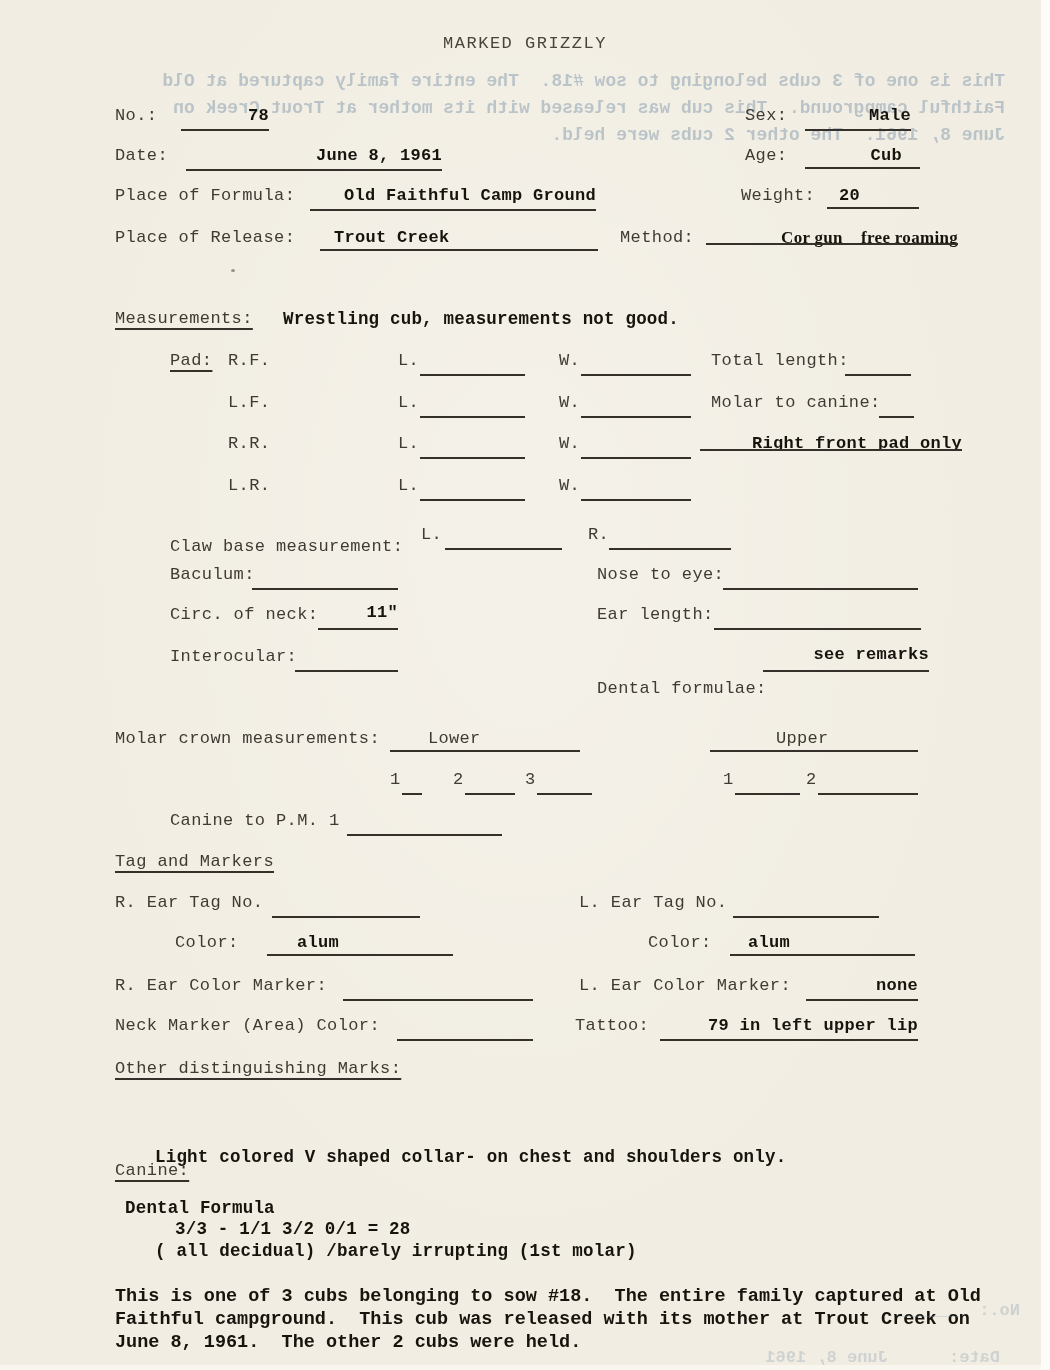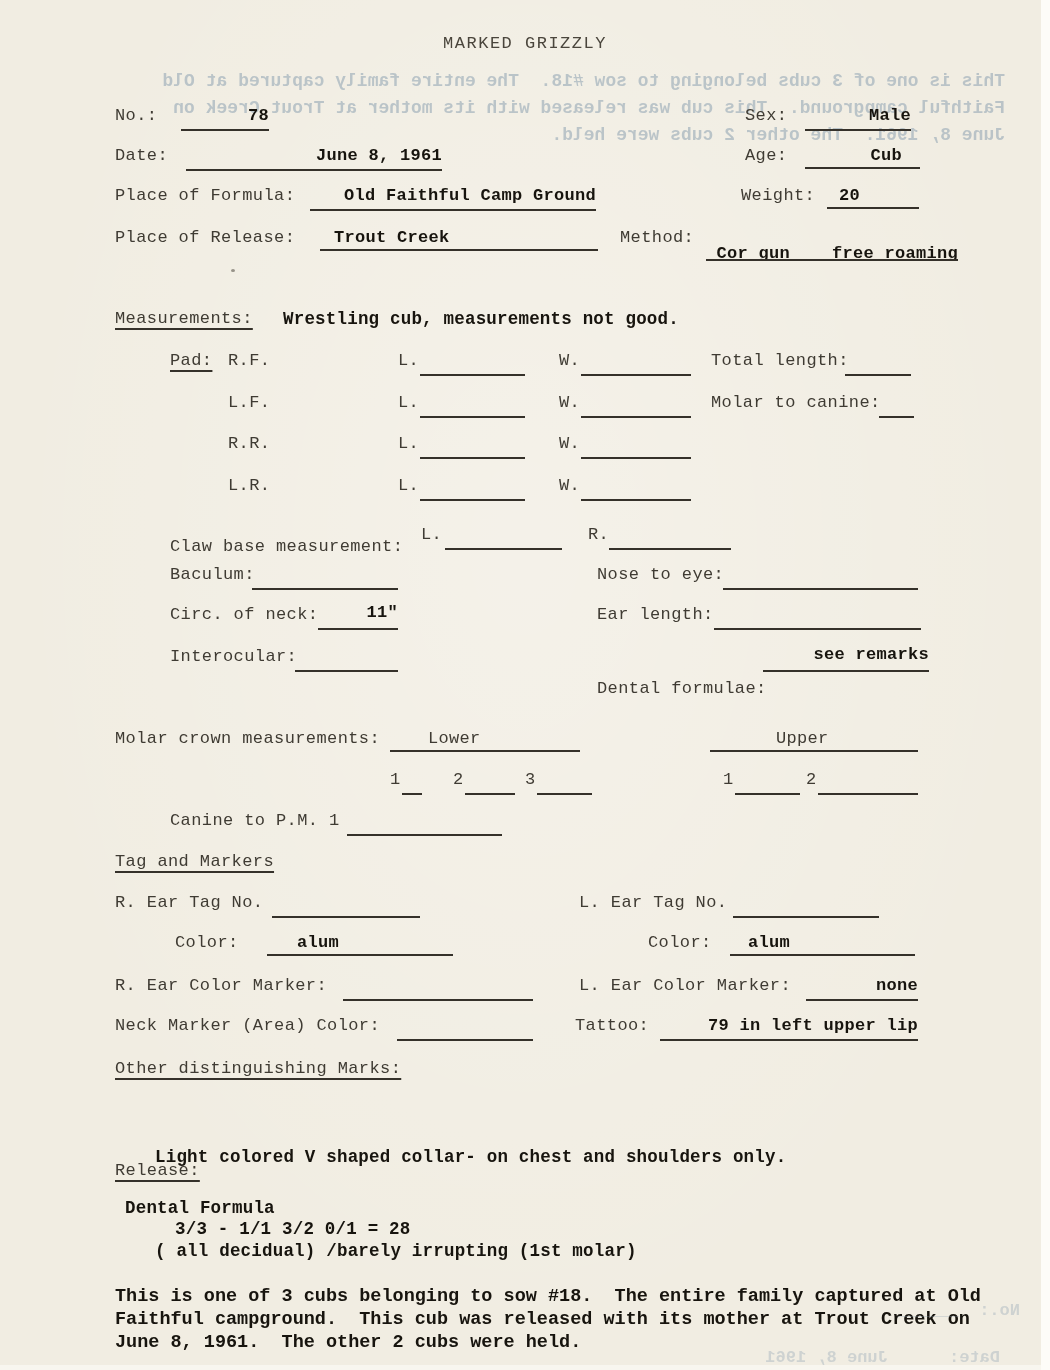--- a/index.html
+++ b/index.html
@@ -100,21 +100,21 @@
   <span class="fill ta-r" style="top:143px;left:805px;width:115px;padding-right:18px;box-sizing:border-box;">Cub</span>
 
   <span class="lbl" style="top:183px;left:115px;">Place of Formula:</span>
   <span class="fill" style="top:183px;left:310px;width:286px;">Old Faithful Camp Ground</span>
   <span class="lbl" style="top:183px;left:741px;">Weight:</span>
   <span class="fill ta-l" style="top:183px;left:827px;width:92px;padding-left:12px;box-sizing:border-box;">20</span>
 
   <span class="lbl" style="top:225px;left:115px;">Place of Release:</span>
   <span class="fill ta-l" style="top:225px;left:320px;width:278px;padding-left:14px;box-sizing:border-box;">Trout Creek</span>
   <span class="lbl" style="top:225px;left:620px;">Method:</span>
-  <span class="fill through" style="top:241px;left:706px;width:252px;">Cor gun    free roaming</span>
+  <span class="fill through" style="top:225px;left:706px;width:252px;font-family:Liberation Serif, serif;">Cor gun    free roaming</span>
 
   <span class="lbl u" style="top:306px;left:115px;">Measurements:</span>
   <span class="btxt" style="top:307px;left:283px;">Wrestling cub, measurements not good.</span>
 
   <span class="lbl u" style="top:348px;left:170px;">Pad:</span>
   <span class="lbl" style="top:348px;left:228px;">R.F.</span>
   <span class="lbl" style="top:348px;left:398px;">L.</span>
   <span class="fill" style="top:348px;left:420px;width:105px;"></span>
   <span class="lbl" style="top:348px;left:559px;">W.</span>
   <span class="fill" style="top:348px;left:581px;width:110px;"></span>
@@ -127,20 +127,21 @@
   <span class="lbl" style="top:390px;left:559px;">W.</span>
   <span class="fill" style="top:390px;left:581px;width:110px;"></span>
   <span class="lbl" style="top:390px;left:711px;">Molar to canine:</span>
   <span class="fill" style="top:390px;left:879px;width:35px;"></span>
 
   <span class="lbl" style="top:431px;left:228px;">R.R.</span>
   <span class="lbl" style="top:431px;left:398px;">L.</span>
   <span class="fill" style="top:431px;left:420px;width:105px;"></span>
   <span class="lbl" style="top:431px;left:559px;">W.</span>
   <span class="fill" style="top:431px;left:581px;width:110px;"></span>
+  <span class="fill through" style="top:431px;left:700px;width:262px;">Right front pad only</span>
 
   <span class="lbl" style="top:473px;left:228px;">L.R.</span>
   <span class="lbl" style="top:473px;left:398px;">L.</span>
   <span class="fill" style="top:473px;left:420px;width:105px;"></span>
   <span class="lbl" style="top:473px;left:559px;">W.</span>
   <span class="fill" style="top:473px;left:581px;width:110px;"></span>
 
   <span class="lbl" style="top:534px;left:170px;">Claw base measurement:</span>
   <span class="lbl" style="top:522px;left:421px;">L.</span>
   <span class="fill" style="top:522px;left:445px;width:117px;"></span>
@@ -198,21 +199,21 @@
   <span class="fill" style="top:973px;left:806px;width:112px;">none</span>
 
   <span class="lbl" style="top:1013px;left:115px;">Neck Marker (Area) Color:</span>
   <span class="fill" style="top:1013px;left:397px;width:136px;"></span>
   <span class="lbl" style="top:1013px;left:575px;">Tattoo:</span>
   <span class="fill" style="top:1013px;left:660px;width:258px;">79 in left upper lip</span>
 
   <span class="lbl u" style="top:1056px;left:115px;">Other distinguishing Marks:</span>
   <span class="btxt" style="top:1145px;left:155px;">Light colored V shaped collar- on chest and shoulders only.</span>
 
-  <span class="lbl u" style="top:1158px;left:115px;">Release:</span>
+  <span class="lbl u" style="top:1158px;left:115px;">Canine:</span>
   <span class="btxt" style="top:1196px;left:125px;">Dental Formula</span>
   <span class="btxt" style="top:1217px;left:175px;">3/3 - 1/1 3/2 0/1 = 28</span>
   <span class="btxt" style="top:1239px;left:155px;">( all decidual) /barely irrupting (1st molar)</span>
   <div class="para" style="top:1285px;left:115px;width:920px;">This is one of 3 cubs belonging to sow #18.  The entire family captured at Old
 Faithful campground.  This cub was released with its mother at Trout Creek on
 June 8, 1961.  The other 2 cubs were held.</div>
 
   <div class="bleed frag" style="top:1300px;left:860px;width:160px;">No.:  ______</div>
   <div class="bleed frag" style="top:1347px;left:140px;width:860px;">Date:      June 8, 1961</div>
 

